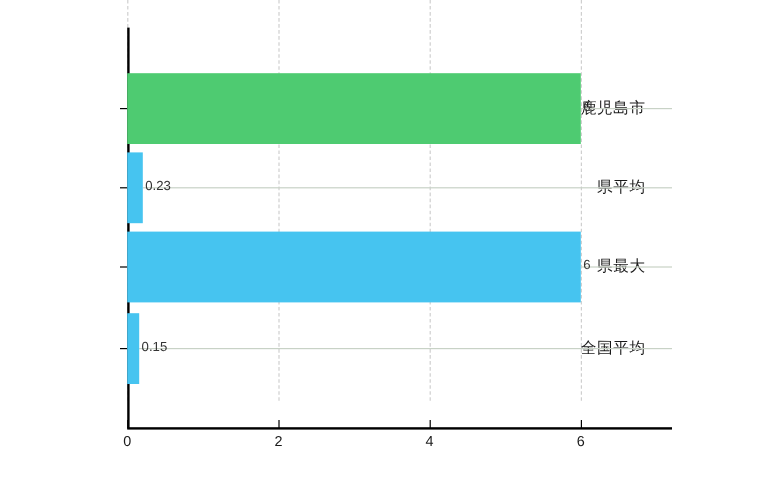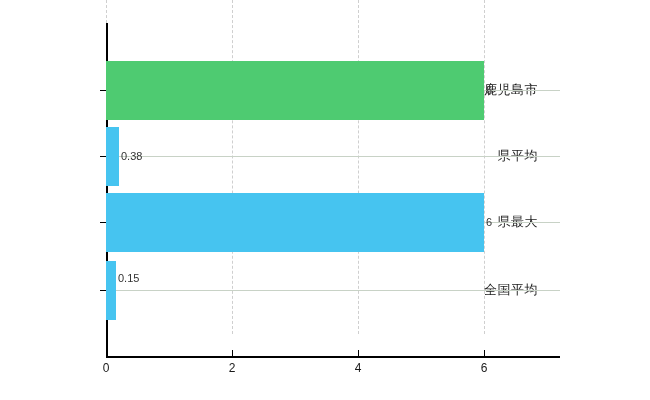--- a/index.html
+++ b/index.html
@@ -126,33 +126,33 @@
   <div class="cat-tick" style="top:90px;"></div>
   <div class="cat-label" style="top:90px;">鹿児島市</div>
   <div class="hline" style="left:484px; top:90px; width:76px;"></div>
   <div class="bar green" style="left:106px; top:61px; width:378px; height:59px;"></div>
   <div class="value-label" style="left:486px; top:90px;">6</div>
 
   <div class="cat-tick" style="top:156px;"></div>
   <div class="cat-label" style="top:156px;">県平均</div>
   <div class="hline" style="left:119px; top:156px; width:441px;"></div>
   <div class="bar blue" style="left:106px; top:127px; width:13px; height:59px;"></div>
-  <div class="value-label" style="left:121px; top:156px;">0.38</div>
+  <div class="value-label" style="left:121px; top:156px;">0.23</div>
 
   <div class="cat-tick" style="top:222px;"></div>
   <div class="cat-label" style="top:222px;">県最大</div>
   <div class="hline" style="left:484px; top:222px; width:76px;"></div>
   <div class="bar blue" style="left:106px; top:193px; width:378px; height:59px;"></div>
   <div class="value-label" style="left:486px; top:222px;">6</div>
 
   <div class="cat-tick" style="top:290px;"></div>
   <div class="cat-label" style="top:290px;">全国平均</div>
   <div class="hline" style="left:116px; top:290px; width:444px;"></div>
   <div class="bar blue" style="left:106px; top:261px; width:10px; height:59px;"></div>
-  <div class="value-label" style="left:118px; top:278px;">0.15</div>
+  <div class="value-label" style="left:118px; top:290px;">0.15</div>
 
   <div class="xtick" style="left:106px;"></div>
   <div class="xtick-label" style="left:106px;">0</div>
 
   <div class="xtick" style="left:232px;"></div>
   <div class="xtick-label" style="left:232px;">2</div>
 
   <div class="xtick" style="left:358px;"></div>
   <div class="xtick-label" style="left:358px;">4</div>
 

